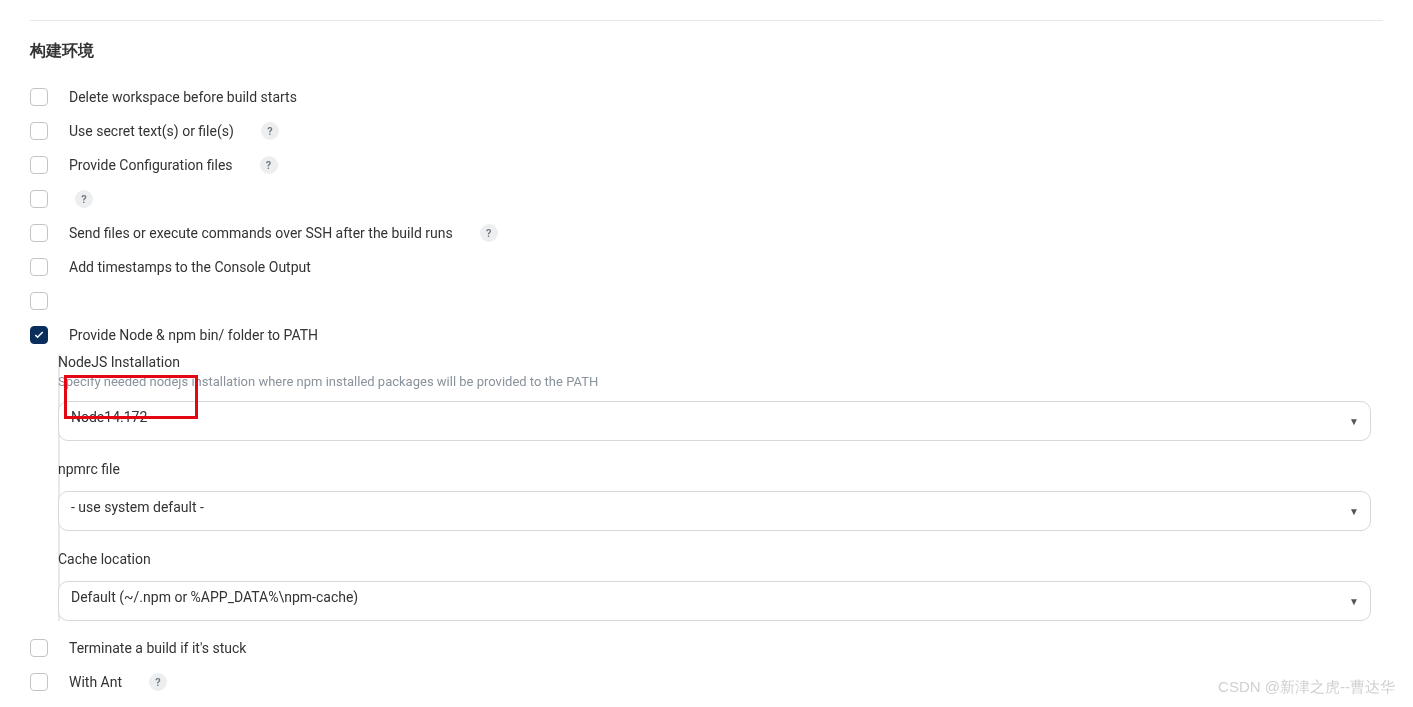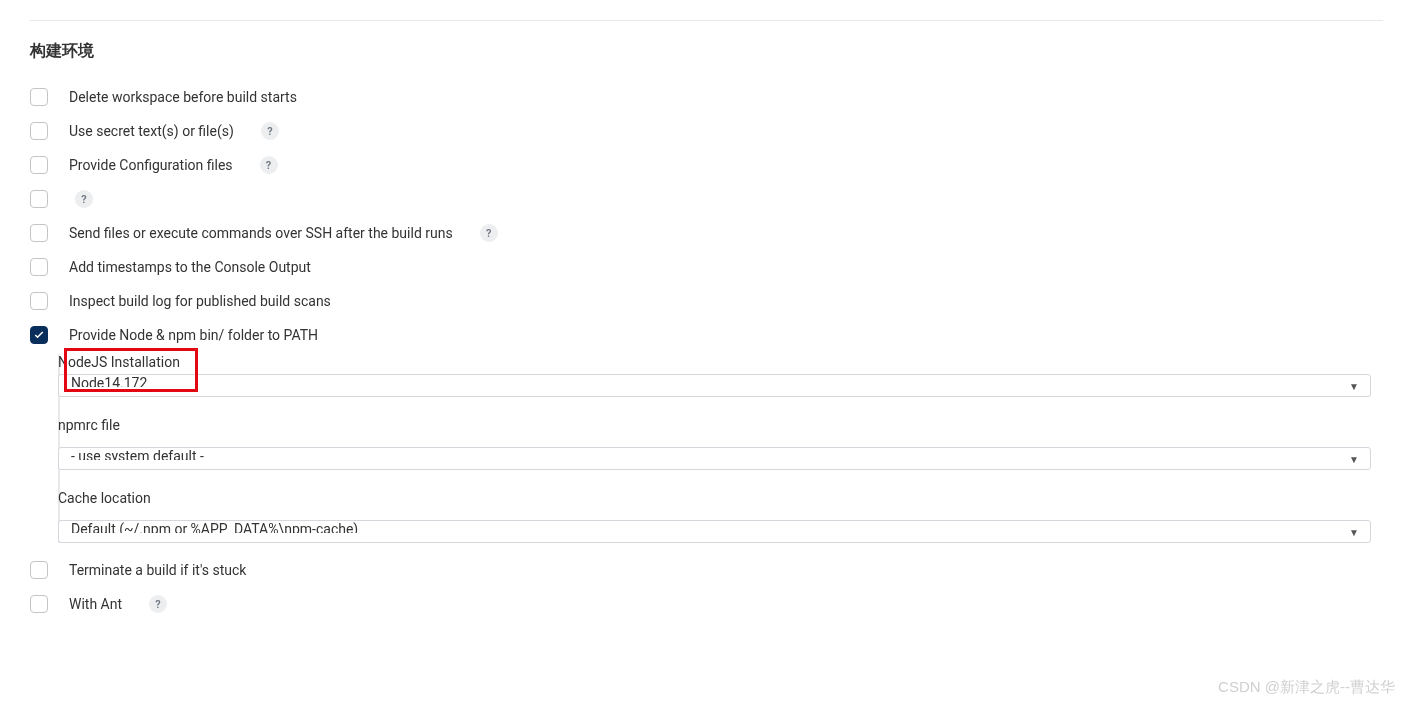--- a/index.html
+++ b/index.html
@@ -86,23 +86,23 @@
       font-size: 13px;
       color: #8a929b;
       margin-bottom: 12px;
     }
     .select-wrap {
       position: relative;
       margin-bottom: 28px;
     }
     .select {
       width: 100%;
-      height: 23px;
+      height: 40px;
       border: 1px solid #d4d7db;
-      border-radius: 3px;
+      border-radius: 10px;
       background: #fff;
       padding: 0 40px 9px 12px;
       font-size: 14px;
       color: #333;
       appearance: none;
       cursor: pointer;
       font-family: inherit;
     }
     .select-arrow {
       position: absolute;
@@ -188,37 +188,37 @@
   <span class="checkbox">
     
   </span>
   <span class="checkbox-label">Add timestamps to the Console Output</span>
 </div>
 
 <div class="checkbox-row">
   <span class="checkbox">
     
   </span>
-  <span class="checkbox-label">Inspect build log for published build scans</span>
 </div>
 
 <div class="checkbox-row">
   <span class="checkbox checked">
     <svg viewBox="0 0 16 16">
         <path d="M3 8 l3 3 l7 -7" stroke="#fff" stroke-width="2" fill="none"></path>
       </svg>
   </span>
   <span class="checkbox-label">Provide Node &amp; npm bin/ folder to PATH</span>
 </div>
 
 <div class="sub-panel">
   <div class="sub-inner">
 
     <div class="field-block">
       <div class="field-label">NodeJS Installation</div>
+      <div class="field-desc">Specify needed nodejs installation where npm installed packages will be provided to the PATH</div>
       <div class="select-wrap" style="position:relative;">
         <select class="select">
           <option>Node14.172</option>
         </select>
         <span class="select-arrow">▼</span>
         <div class="highlight-box" style="top:-26px; left:6px; width:134px; height:44px;"></div>
       </div>
     </div>
 
     <div class="field-block">

